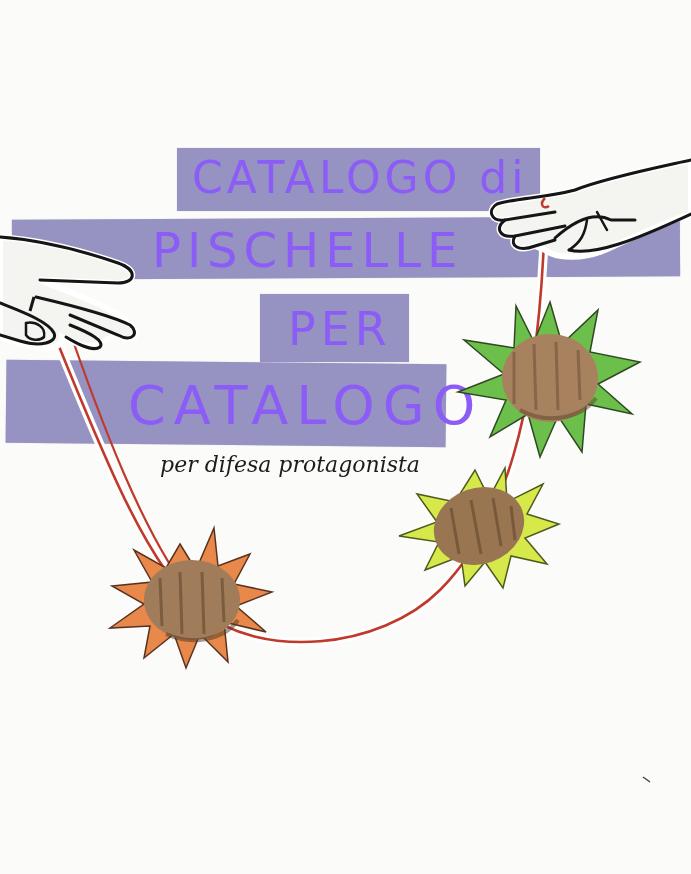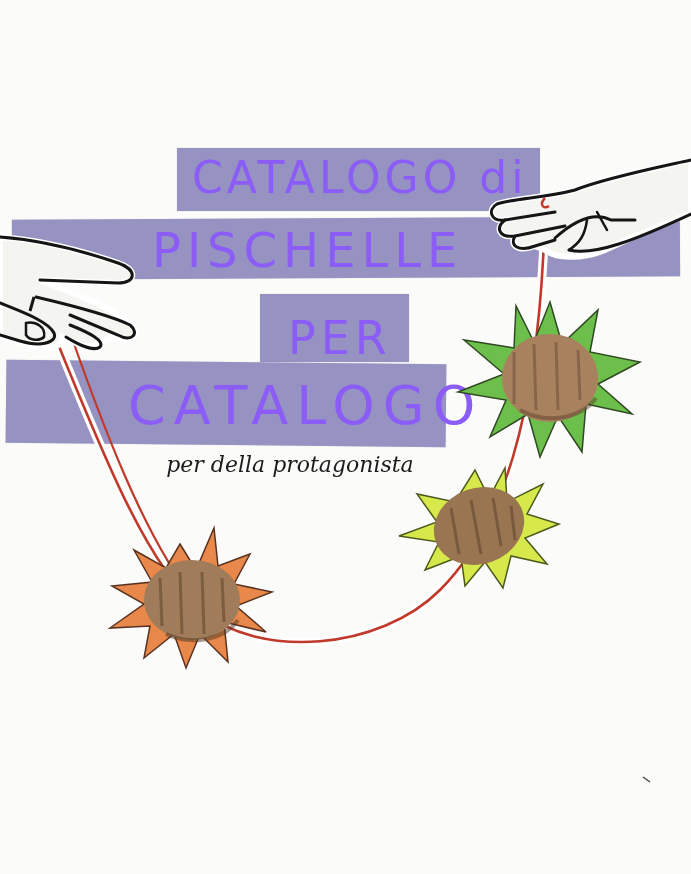--- a/index.html
+++ b/index.html
@@ -71,25 +71,25 @@
     <path d="M 20 70 C 10 78, 14 88, 30 86 L 80 76" fill="none" stroke="#151515" stroke-width="3" stroke-linecap="round"></path>
     <path d="M 30 86 C 24 96, 34 102, 50 96 L 70 90" fill="none" stroke="#151515" stroke-width="3" stroke-linecap="round"></path>
     <path d="M 70 88 C 90 70, 110 62, 126 70 L 150 70" fill="none" stroke="#151515" stroke-width="3" stroke-linecap="round"></path>
     <path d="M 112 62 L 122 80 M 102 70 C 100 84, 96 92, 84 100" fill="none" stroke="#151515" stroke-width="2.5" stroke-linecap="round"></path>
     <path d="M 84 100 C 110 106, 150 90, 206 64" fill="none" stroke="#151515" stroke-width="3" stroke-linecap="round"></path>
     <path d="M 60 48 C 54 54, 58 60, 64 56" fill="none" stroke="#c0392b" stroke-width="2.5"></path>
   </svg>
 
   <div class="title-text" style="left:192px; top:152px; font-size:44px;">CATALOGO di</div>
   <div class="title-text" style="left:152px; top:222px; font-size:48px; letter-spacing:6px;">PISCHELLE</div>
-  <div class="title-text" style="left:288px; top:311px; font-size:46px; letter-spacing:5px;">PER</div>
+  <div class="title-text" style="left:288px; top:302px; font-size:46px; letter-spacing:5px;">PER</div>
   <div class="title-text" style="left:128px; top:374px; font-size:54px; letter-spacing:8px;">CATALOGO</div>
 
   <div class="subtitle" style="left:140px; top:452px; width:300px; font-size:22px;">
-    <div>per della protagonista</div>
+    <div>per difesa protagonista</div>
   </div>
 
   <svg width="200" height="170" style="left:450px;top:292px;">
     <polygon points="100,10 112,52 148,18 140,60 190,70 148,92 182,122 136,112 132,160 108,124 90,165 78,122 40,145 56,108 8,100 54,82 14,48 64,56 66,14 84,50" fill="#6cbf4a" stroke="#2f4a22" stroke-width="1.5"></polygon>
     <ellipse cx="100" cy="86" rx="48" ry="44" fill="#a8825f"></ellipse>
     <path d="M 64 60 L 64 112 M 84 52 L 86 118 M 106 50 L 108 118 M 128 58 L 130 108" stroke="#6d4f36" stroke-width="3" fill="none" opacity="0.55"></path>
     <path d="M 70 118 C 95 132, 130 128, 146 106" stroke="#5b402a" stroke-width="4" fill="none" opacity="0.5"></path>
   </svg>
 
   <svg width="170" height="130" style="left:395px;top:462px;">

